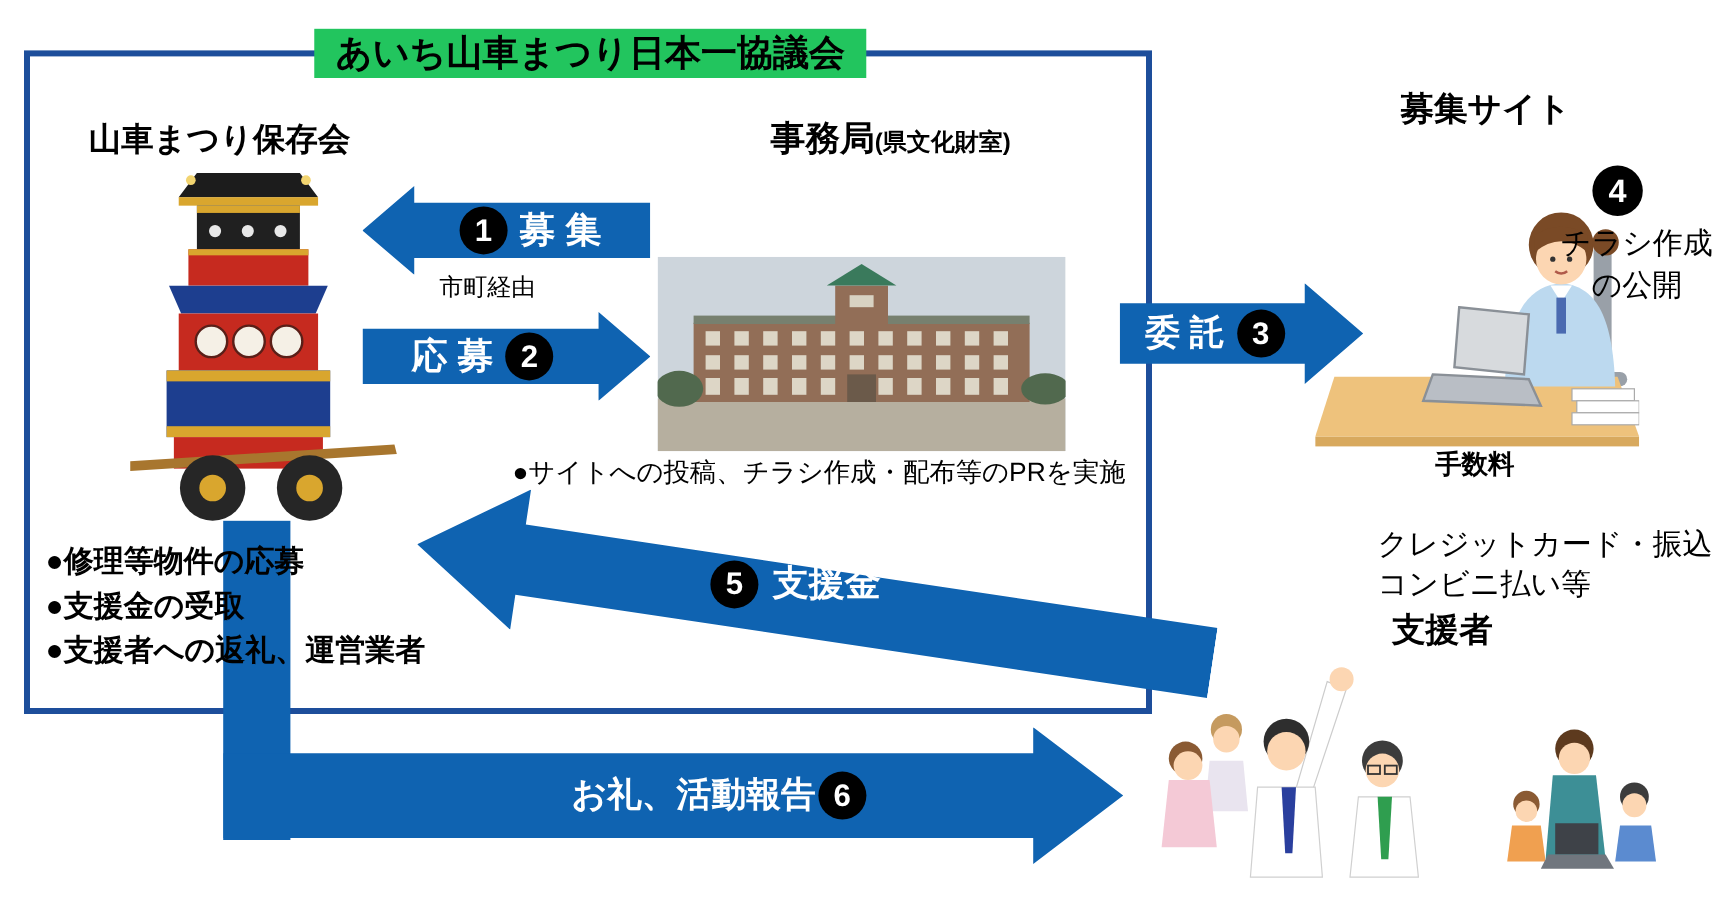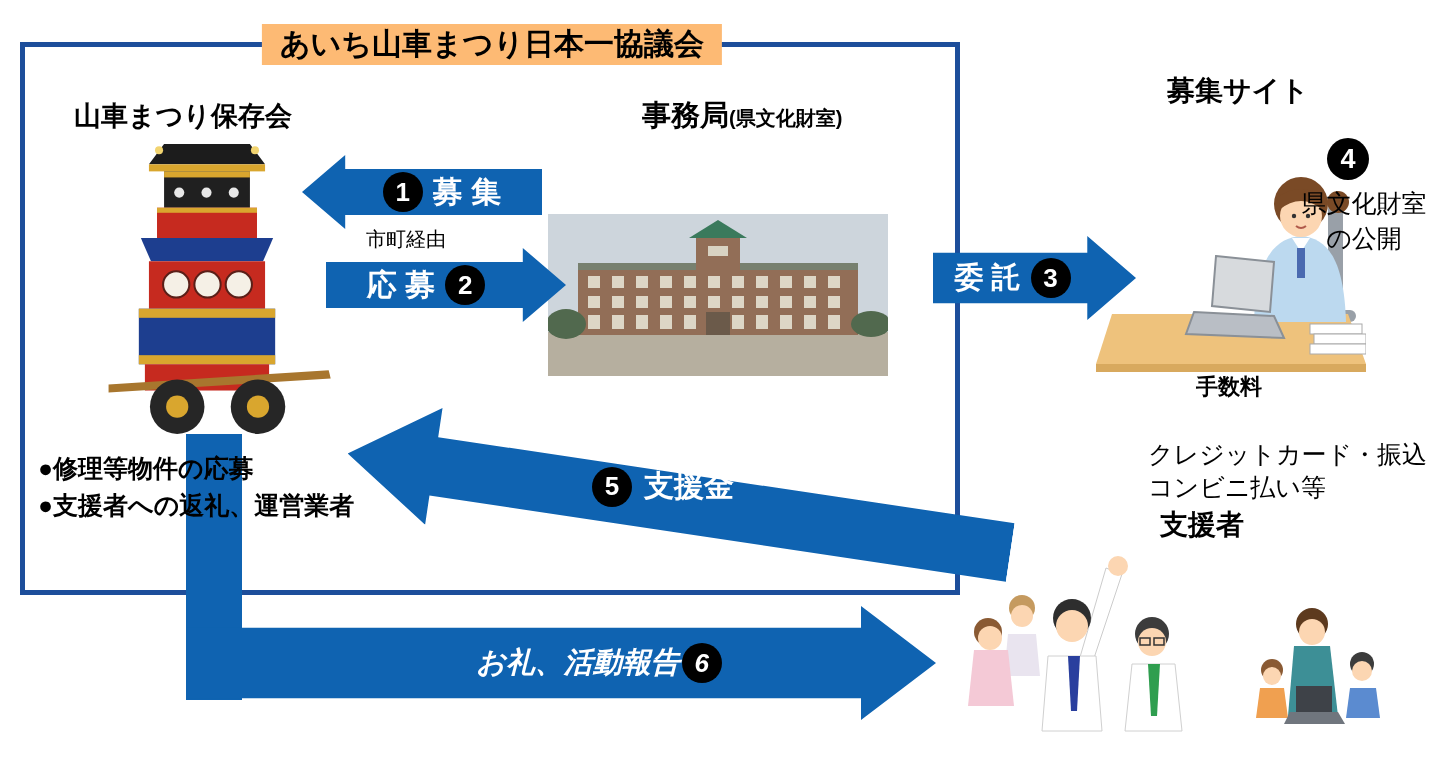--- a/index.html
+++ b/index.html
@@ -1,46 +1,46 @@
 <!DOCTYPE html>
 <html><head>
 <meta charset="utf-8">
 <style>
   * { margin:0; padding:0; box-sizing:border-box; }
   html,body { width:1447px; height:757px; background:#fff; font-family:"Liberation Sans",sans-serif; color:#000; overflow:hidden; }
   .canvas { position:absolute; left:0; top:0; width:1447px; height:757px; }
 
   .main-box { position:absolute; left:20px; top:42px; width:940px; height:553px; border:5px solid #1d4e9b; z-index:0; }
-  .diagram-title { position:absolute; left:492px; top:24px; transform:translateX(-50%); background:#fdba74; padding:0 18px;
+  .diagram-title { position:absolute; left:492px; top:24px; transform:translateX(-50%); background:#22c55e; padding:0 18px;
                    font-size:30px; font-weight:bold; white-space:nowrap; z-index:4; }
 
   .heading { position:absolute; font-weight:bold; white-space:nowrap; z-index:2; }
   .preservation-heading { left:74px; top:98px; font-size:27px; }
   .secretariat-heading { position:absolute; left:642px; top:96px; font-weight:bold; white-space:nowrap; z-index:2; font-size:29px; }
   .secretariat-heading .sub { font-size:20px; }
   .operator-heading { left:1167px; top:72px; font-size:28px; }
   .fee-label { left:1196px; top:372px; font-size:22px; }
   .supporters-heading { left:1160px; top:506px; font-size:28px; }
 
   .float-illo { position:absolute; left:78px; top:132px; width:258px; height:308px; z-index:1; }
   .building-photo { position:absolute; left:548px; top:214px; width:340px; height:162px; z-index:1; }
   .operator-illo { position:absolute; left:1096px; top:110px; width:270px; height:270px; z-index:1; }
   .supporters-illo { position:absolute; left:960px; top:546px; width:450px; height:205px; z-index:1; }
   .illo svg { width:100%; height:100%; display:block; }
 
   .arrow { position:absolute; background:#0f63b1; color:#fff; font-weight:bold;
            display:flex; align-items:center; justify-content:center; gap:10px; z-index:3; }
   .arrow-recruit { left:302px; top:155px; width:240px; height:74px; font-size:30px; padding-left:40px;
     clip-path:polygon(100% 19%, 18% 19%, 18% 0, 0 50%, 18% 100%, 18% 81%, 100% 81%); }
-  .arrow-apply { left:302px; top:248px; width:240px; height:74px; font-size:30px; padding-right:40px;
-    clip-path:polygon(0 19%, 82% 19%, 82% 0, 100% 50%, 82% 100%, 82% 81%, 0 81%);margin-left:24px; }
+  .arrow-apply { left:302px; top:260px; width:240px; height:74px; font-size:30px; padding-right:40px;
+    clip-path:polygon(0 19%, 82% 19%, 82% 0, 100% 50%, 82% 100%, 82% 81%, 0 81%); }
   .arrow-entrust { left:903px; top:236px; width:203px; height:84px; font-size:29px; padding-right:44px;
     clip-path:polygon(0 20%, 76% 20%, 76% 0, 100% 50%, 76% 100%, 76% 80%, 0 80%);margin-left:30px; }
   .arrow6-horiz { left:186px; top:606px; width:750px; height:114px; font-size:29px; gap:2px; padding-left:76px;
-    clip-path:polygon(0 19%, 90% 19%, 90% 0, 100% 50%, 90% 100%, 90% 81%, 0 81%);font-style:italic; }
+    clip-path:polygon(0 19%, 90% 19%, 90% 0, 100% 50%, 90% 100%, 90% 81%, 0 81%); }
   .arrow6-vert { position:absolute; left:186px; top:434px; width:56px; height:266px; background:#0f63b1; z-index:3; }
 
   .arrow5-wrap { position:absolute; left:344px; top:420px; width:670px; height:168px; z-index:3; }
   .arrow5-body { position:absolute; left:0; top:24px; width:670px; height:118px; background:#0f63b1;
     transform:rotate(8.5deg);
     clip-path:polygon(100% 25%, 13% 25%, 13% 0, 0 50%, 13% 100%, 13% 75%, 100% 75%); }
   .arrow5-label { position:absolute; left:248px; top:46px; display:flex; align-items:center; gap:12px;
     color:#fff; font-weight:bold; font-size:30px; }
 
   .num-circle { background:#000; color:#fff; border-radius:50%; display:flex; align-items:center;
@@ -162,21 +162,21 @@
     <span class="num-circle n40">2</span>
   </div>
 
   <div class="arrow arrow-entrust">
     <span class="arrow-label">委 託</span>
     <span class="num-circle n40">3</span>
   </div>
 
   <div class="heading operator-heading">募集サイト</div>
   <div class="num-circle step4-badge">4</div>
-  <div class="step4-label">県文化財室
+  <div class="step4-label">チラシ作成
 の公開</div>
 
   <div class="operator-illo illo">
     <svg viewBox="0 0 270 270">
       <rect x="232" y="92" width="15" height="115" rx="7" fill="#99a0a8"></rect>
       <rect x="200" y="200" width="60" height="12" rx="6" fill="#99a0a8"></rect>
       <polygon points="16,204 252,204 270,254 0,254" fill="#eec27c"></polygon>
       <rect x="0" y="254" width="270" height="8" fill="#d8a95e"></rect>
       <path d="M158,212 C160,150 178,128 205,126 C232,128 248,150 250,212 Z" fill="#bcd9ef"></path>
       <polygon points="170,150 184,160 150,196 138,186" fill="#bcd9ef"></polygon>
@@ -195,23 +195,25 @@
       <g fill="#ffffff" stroke="#aaaaaa">
         <rect x="214" y="214" width="52" height="10"></rect>
         <rect x="218" y="224" width="52" height="10"></rect>
         <rect x="214" y="234" width="56" height="10"></rect>
       </g>
     </svg>
   </div>
 
   <div class="heading fee-label">手数料</div>
 
+  <div class="pr-note">●サイトへの投稿、チラシ作成・配布等のPRを実施</div>
 
   <div class="bullets">
     <div>●修理等物件の応募</div>
+    <div>●支援金の受取</div>
     <div>●支援者への返礼、運営業者</div>
   </div>
 
   <div class="arrow5-wrap">
     <div class="arrow5-body"></div>
     <div class="arrow5-label">
       <span class="num-circle n40">5</span>
       <span class="arrow-label">支援金</span>
     </div>
   </div>

